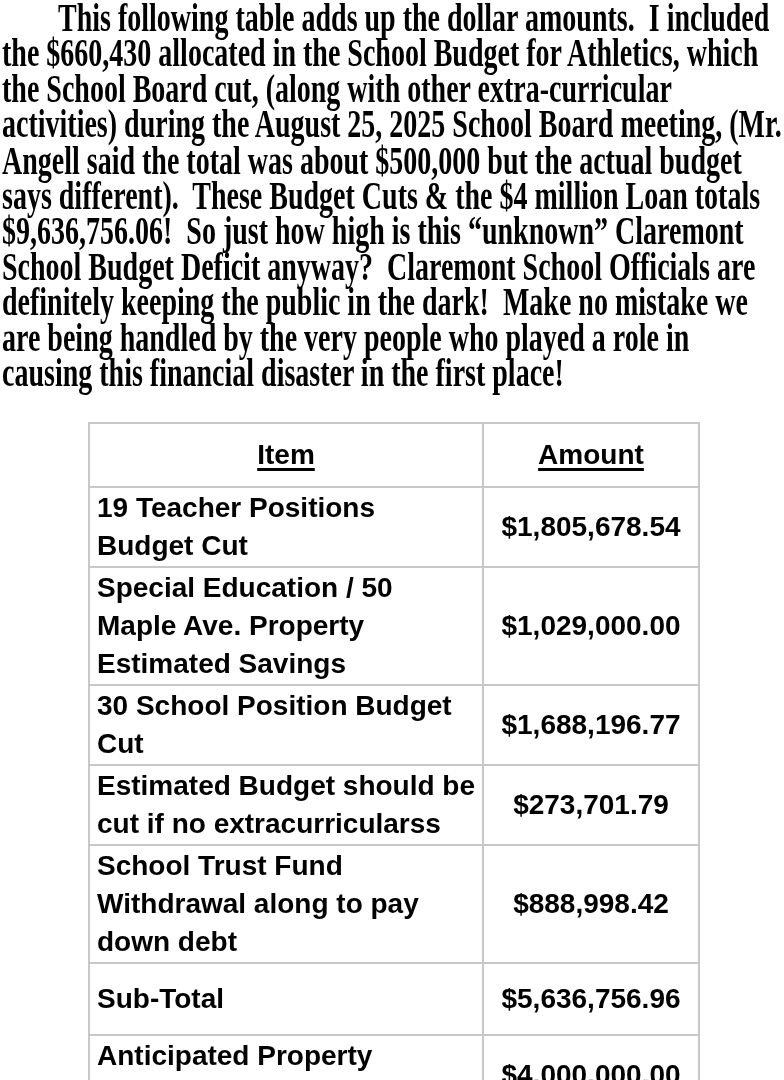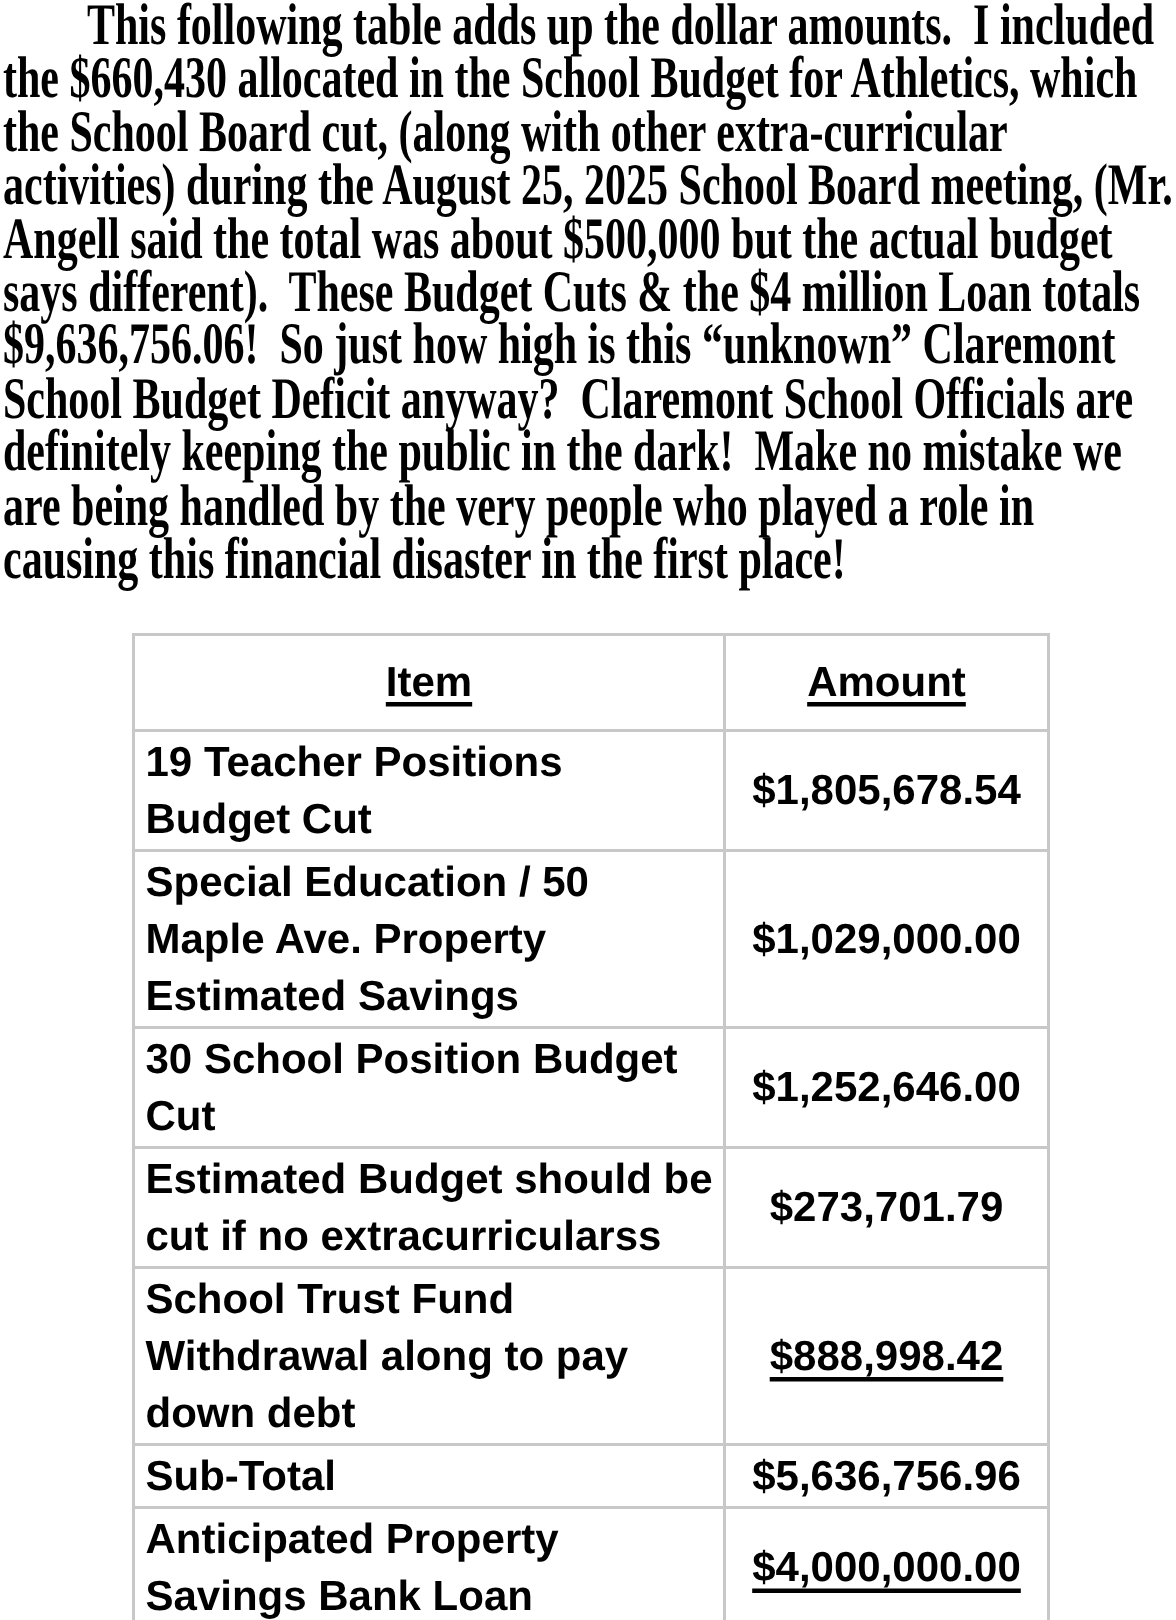--- a/index.html
+++ b/index.html
@@ -69,25 +69,24 @@
     text-decoration-thickness: 3px;
     text-underline-offset: 4px;
   }
   .item-cell {
     text-align: left;
     padding: 1px 5px 1px 7px;
     line-height: 38px;
   }
   .amount-cell {
     text-align: center;
-    padding: 1px 0;
+    padding: 16px 0;
     line-height: 38px;
   }
   .underlined {
-    text-decoration: underline;
     text-decoration-thickness: 2.5px;
     text-underline-offset: 5px;
   }
 </style>
 </head>
 <body>
 
 <div class="page">
 
   <div class="paragraph">
@@ -119,21 +118,21 @@
       <tr>
         <td class="item-cell">19 Teacher Positions Budget Cut</td>
         <td class="amount-cell">$1,805,678.54</td>
       </tr>
       <tr>
         <td class="item-cell">Special Education / 50 Maple Ave. Property Estimated Savings</td>
         <td class="amount-cell">$1,029,000.00</td>
       </tr>
       <tr>
         <td class="item-cell">30 School Position Budget Cut</td>
-        <td class="amount-cell">$1,252,646.00</td>
+        <td class="amount-cell">$1,688,196.77</td>
       </tr>
       <tr>
         <td class="item-cell">Estimated Budget should be cut if no extracurricularss</td>
         <td class="amount-cell">$273,701.79</td>
       </tr>
       <tr>
         <td class="item-cell">School Trust Fund Withdrawal along to pay down debt</td>
         <td class="amount-cell underlined">$888,998.42</td>
       </tr>
       <tr>

